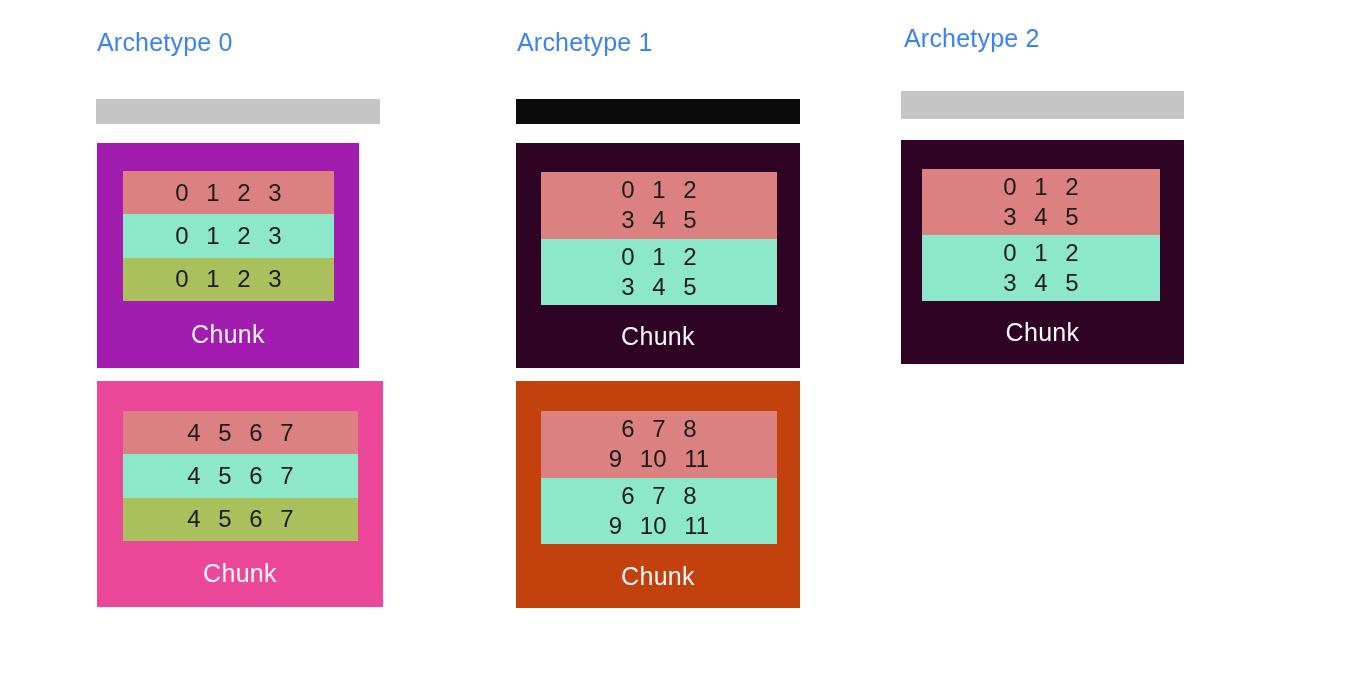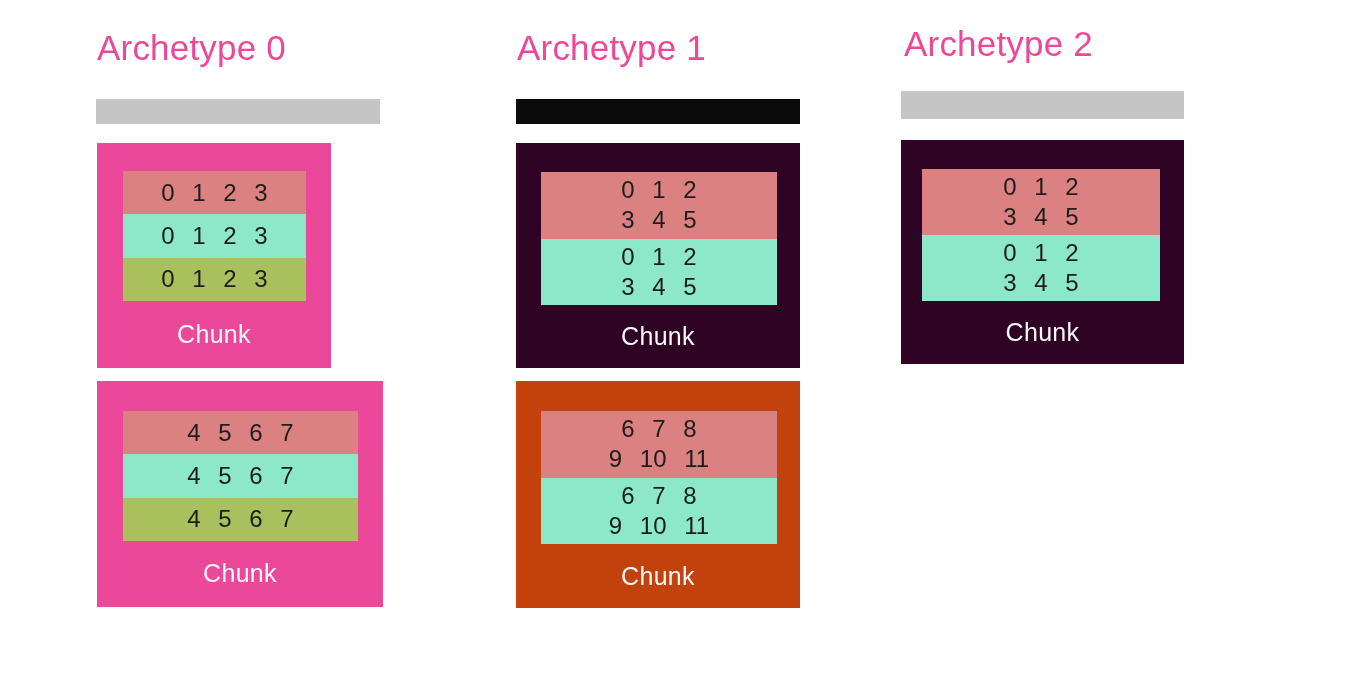--- a/index.html
+++ b/index.html
@@ -7,23 +7,23 @@
   body {
     width: 1348px; height: 688px;
     position: relative;
     font-family: "Liberation Sans", sans-serif;
     overflow: hidden;
   }
   .stage { position: absolute; inset: 0; }
   .col { position: absolute; top: 0; }
   .title {
     position: absolute;
-    font-size: 35px;
+    font-size: 25px;
     font-weight: 500;
-    color: #ec4899;
+    color: #3b82f6;
     white-space: nowrap;
     letter-spacing: 0.2px;
   }
   .bar { position: absolute; }
   .chunk {
     position: absolute;
     display: flex;
     flex-direction: column;
   }
   .rows { display: flex; flex-direction: column; }
@@ -53,21 +53,21 @@
 </style>
 </head>
 <body>
 
 <div class="stage">
 
   <div class="col" style="left:96px; width:288px; height:688px;">
     <div class="title" style="left:1px; top:28px;">Archetype 0</div>
     <div class="bar" style="left: 0px; top: 99px; width: 284px; height: 25px; background-color: rgb(197, 197, 197);"></div>
 
-    <div class="chunk" style="left: 1px; top: 143px; width: 234px; height: 225px; background-color: #ec4899;">
+    <div class="chunk" style="left: 1px; top: 143px; width: 262px; height: 225px; background-color: #a21caf;">
       <div class="rows" style="margin:28px 25px 0 26px;">
         <div class="row" style="height: 43.3px; background-color: rgb(220, 129, 129);">
           <div class="num-line">0 1 2 3</div>
         </div>
         <div class="row" style="height: 43.3px; background-color: rgb(140, 232, 201);">
           <div class="num-line">0 1 2 3</div>
         </div>
         <div class="row" style="height: 43.3px; background-color: rgb(169, 192, 92);">
           <div class="num-line">0 1 2 3</div>
         </div>

